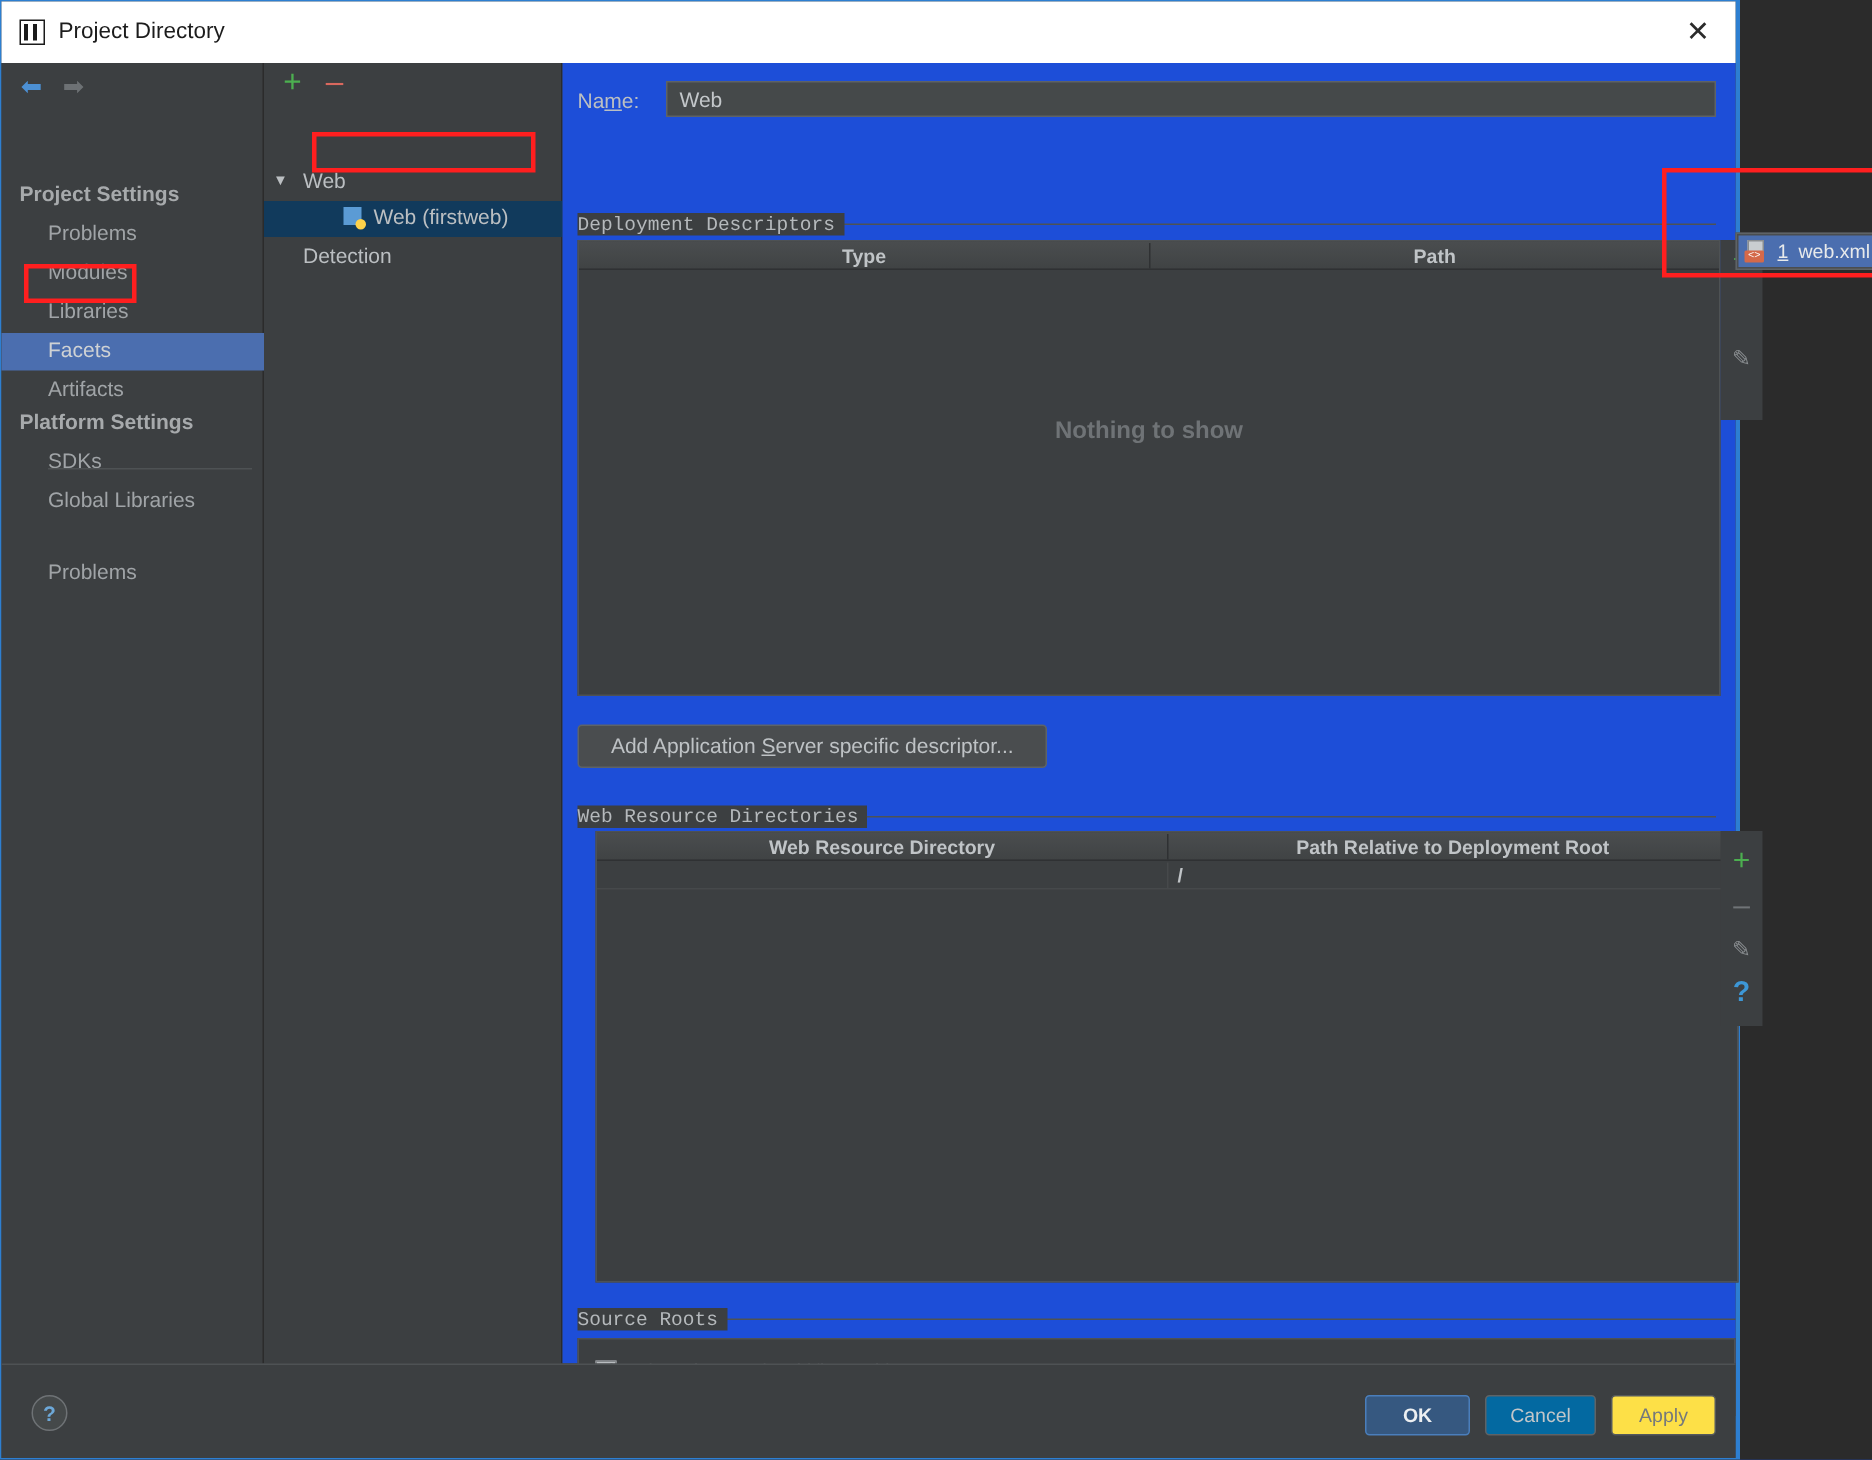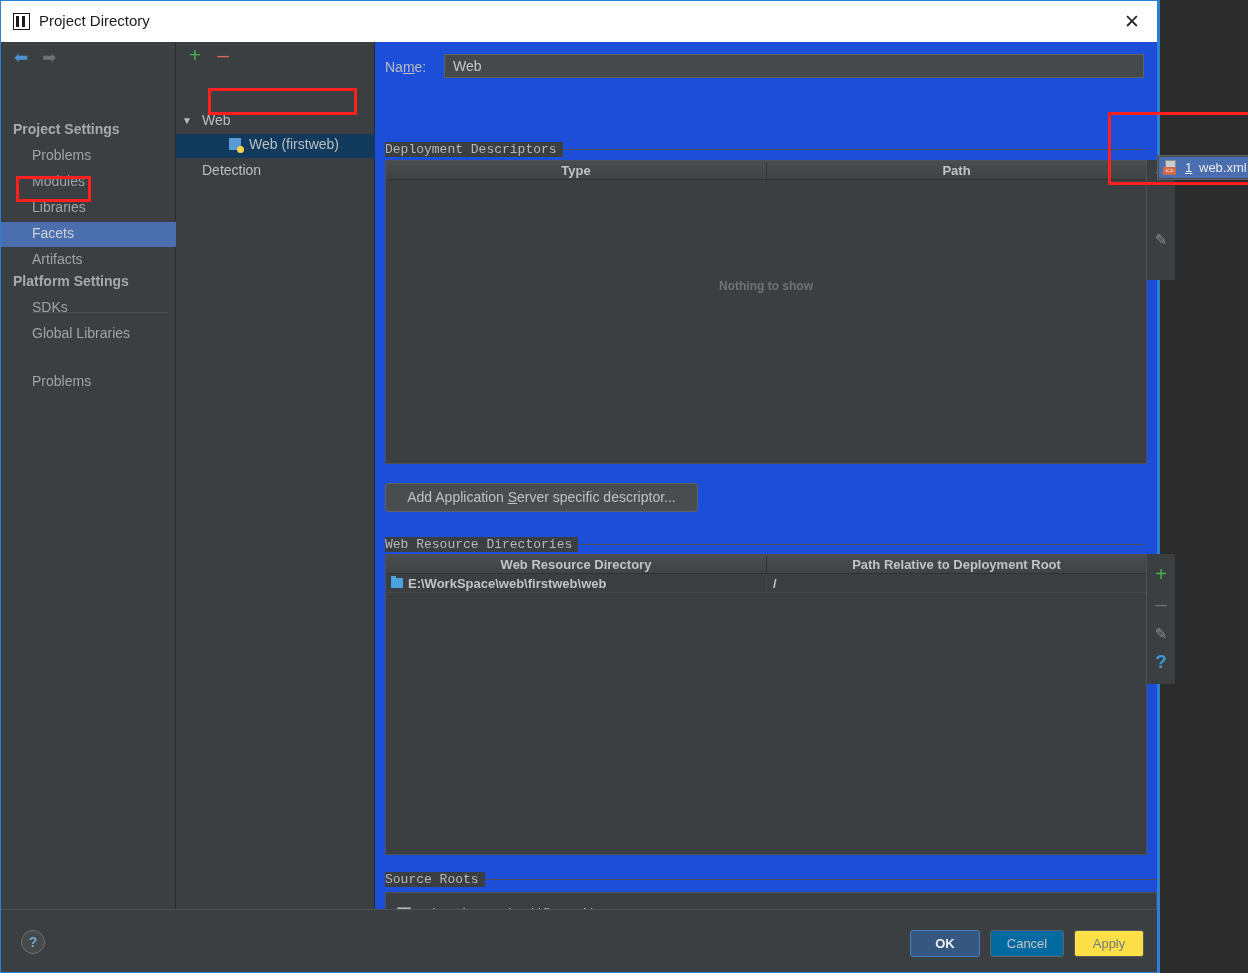--- a/index.html
+++ b/index.html
@@ -290,21 +290,21 @@
     color: #c0c4c7;
     text-align: center;
     line-height: 17px;
     box-sizing: border-box;
   }
   .th.sep { border-left: 1px solid #2f3133; }
   .empty-msg {
     position: absolute;
     width: 100%;
     text-align: center;
-    font-size: 12px;
+    font-size: 16px;
     color: #6f7376;
   }
   .tbl-row {
     position: absolute;
     left: 0;
     width: 100%;
     height: 19px;
     border-bottom: 1px solid #46494b;
     box-sizing: border-box;
   }
@@ -617,30 +617,26 @@
       <div class="vtoolbar" style="left:772px; top:118px; width:28px; height:120px">
         <div class="vt-btn vt-plus" style="top:3px">+</div>
         <div class="vt-btn vt-pencil" style="top:70px">✎</div>
       </div>
 
       <div id="add-descriptor-btn"><span>Add Application </span><u>S</u><span>erver specific descriptor...</span></div>
 
       <div class="group-caption" style="left:10px; top:495px">Web Resource Directories</div>
       <div class="group-line" style="left:166px; top:502px; right:13px"></div>
 
-      <div class="tbl" id="wrd-table" style="left:10px; top:512px; width:762px; height:301px">
+      <div class="tbl" id="wrd-table" style="left:22px; top:512px; width:762px; height:301px">
         <div class="tbl-head">
           <div class="th" style="left:0; width:380px">Web Resource Directory</div>
           <div class="th sep" style="left:380px; width:380px">Path Relative to Deployment Root</div>
         </div>
         <div class="tbl-row" style="top:19px">
-          <div class="cell" style="left:0; width:380px; padding-left:22px">
-            <span class="folder-icon"></span>
-            <span>E:\WorkSpace\web\firstweb\web</span>
-          </div>
           <div class="cell sep" style="left:380px; width:380px; padding-left:6px">/</div>
         </div>
       </div>
 
       <div class="vtoolbar" style="left:772px; top:512px; width:28px; height:130px">
         <div class="vt-btn vt-plus" style="top:10px">+</div>
         <div class="vt-btn vt-minus" style="top:40px">–</div>
         <div class="vt-btn vt-pencil" style="top:70px">✎</div>
         <div class="vt-btn vt-help" style="top:98px">?</div>
       </div>

